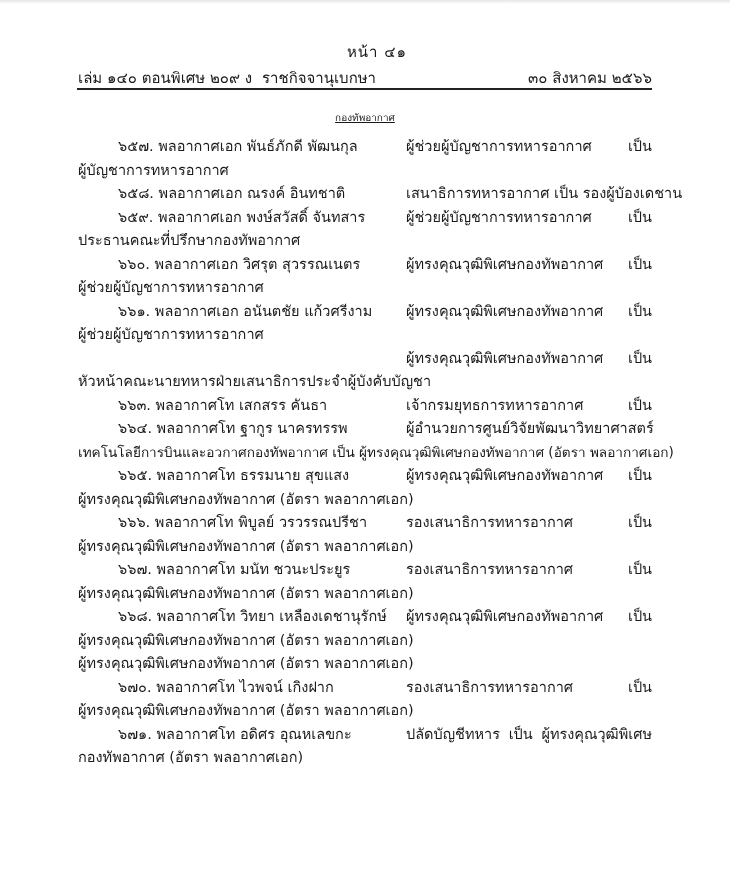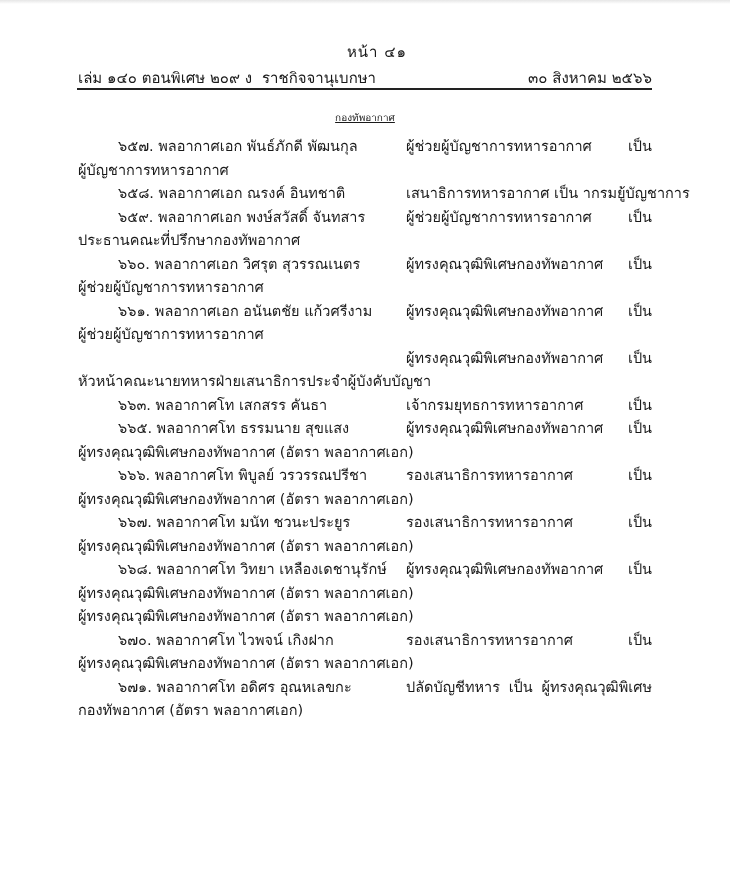--- a/index.html
+++ b/index.html
@@ -67,21 +67,21 @@
   <div class="entry">
       <div class="line1">
         <span class="name-part">๖๕๗. พลอากาศเอก พันธ์ภักดี  พัฒนกุล</span>
         <span class="pos-part">ผู้ช่วยผู้บัญชาการทหารอากาศ  เป็น</span>
       </div>
       <div class="line2">ผู้บัญชาการทหารอากาศ</div>
     </div>
   <div class="entry">
       <div class="line1">
         <span class="name-part">๖๕๘. พลอากาศเอก ณรงค์  อินทชาติ</span>
-        <span class="pos-part">เสนาธิการทหารอากาศ เป็น ากรมยู้บัญชาการ</span>
+        <span class="pos-part">เสนาธิการทหารอากาศ เป็น รองผู้บัองเดชาน</span>
       </div>
     </div>
   <div class="entry">
       <div class="line1">
         <span class="name-part">๖๕๙. พลอากาศเอก พงษ์สวัสดิ์  จันทสาร</span>
         <span class="pos-part">ผู้ช่วยผู้บัญชาการทหารอากาศ  เป็น</span>
       </div>
       <div class="line2">ประธานคณะที่ปรึกษากองทัพอากาศ</div>
     </div>
   <div class="entry">
@@ -102,20 +102,27 @@
       <div class="line1">
         <span class="pos-part">ผู้ทรงคุณวุฒิพิเศษกองทัพอากาศ  เป็น</span>
       </div>
       <div class="line2">หัวหน้าคณะนายทหารฝ่ายเสนาธิการประจำผู้บังคับบัญชา</div>
     </div>
   <div class="entry">
       <div class="line1">
         <span class="name-part">๖๖๓. พลอากาศโท เสกสรร  คันธา</span>
         <span class="pos-part">เจ้ากรมยุทธการทหารอากาศ  เป็น</span>
       </div>
+    </div>
+  <div class="entry">
+      <div class="line1">
+        <span class="name-part">๖๖๔. พลอากาศโท ฐากูร  นาครทรรพ</span>
+        <span class="pos-part">ผู้อำนวยการศูนย์วิจัยพัฒนาวิทยาศาสตร์</span>
+      </div>
+      <div class="line2" style="font-size:13.6px">เทคโนโลยีการบินและอวกาศกองทัพอากาศ  เป็น  ผู้ทรงคุณวุฒิพิเศษกองทัพอากาศ  (อัตรา  พลอากาศเอก)</div>
     </div>
   <div class="entry">
       <div class="line1">
         <span class="name-part">๖๖๕. พลอากาศโท ธรรมนาย  สุขแสง</span>
         <span class="pos-part">ผู้ทรงคุณวุฒิพิเศษกองทัพอากาศ  เป็น</span>
       </div>
       <div class="line2">ผู้ทรงคุณวุฒิพิเศษกองทัพอากาศ  (อัตรา  พลอากาศเอก)</div>
     </div>
   <div class="entry">
       <div class="line1">

